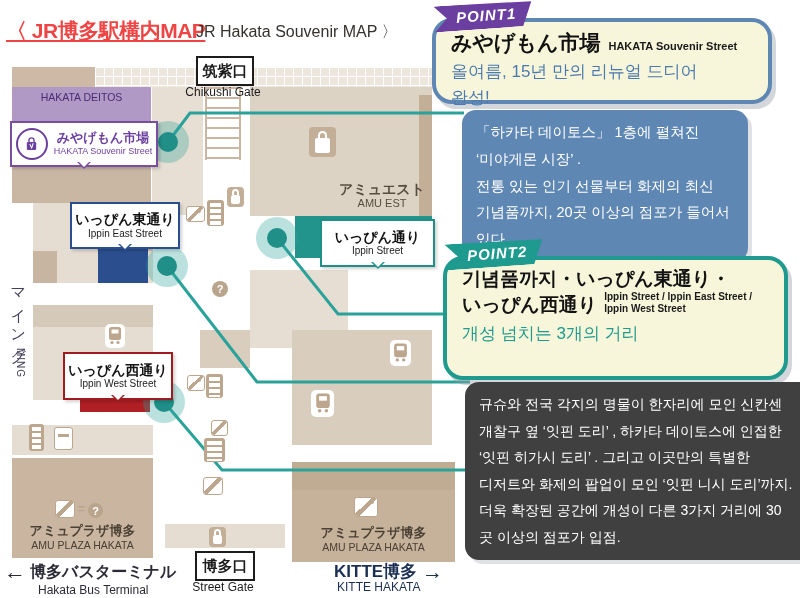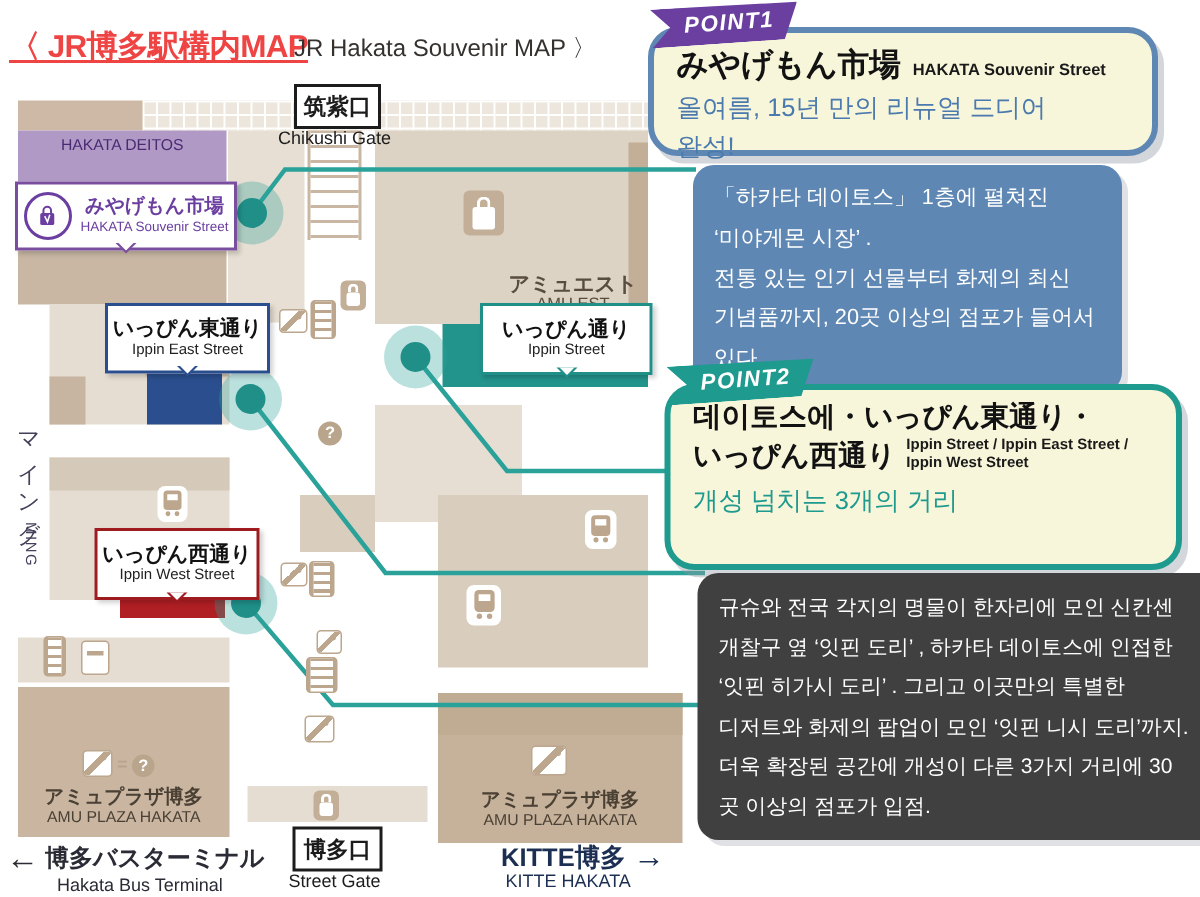--- a/index.html
+++ b/index.html
@@ -168,21 +168,21 @@
     </span>
     <span style="display:flex;flex-direction:column;align-items:center;">
       <span class="ja">みやげもん市場</span>
       <span class="en">HAKATA Souvenir Street</span>
     </span>
   </div>
   <div class="chip" style="--bc:#2B4F8E;left:70px;top:202px;width:106px;height:43px;">
     <span class="ja">いっぴん東通り</span>
     <span class="en">Ippin East Street</span>
   </div>
-  <div class="chip" style="--bc:#1F8F88;left:320px;top:202px;width:111px;height:44px;">
+  <div class="chip" style="--bc:#1F8F88;left:320px;top:219px;width:111px;height:44px;">
     <span class="ja">いっぴん通り</span>
     <span class="en">Ippin Street</span>
   </div>
   <div class="chip" style="--bc:#9E1B20;left:63px;top:352px;width:106px;height:44px;">
     <span class="ja">いっぴん西通り</span>
     <span class="en">Ippin West Street</span>
   </div>
 
   <span class="ic ic-esc" style="left:186px;top:206px;width:19px;height:16px;"></span>
   <span class="ic ic-stairs" style="left:207px;top:200px;width:17px;height:26px;"></span>
@@ -248,21 +248,21 @@
     <div class="pre" style="font-size:17px;line-height:1.5;color:#4B7AAE;margin-top:2px;">올여름, 15년 만의 리뉴얼 드디어
 완성!</div>
   </div>
   <div class="bodybox pre" style="left:462px;top:110px;width:286px;min-height:128px;background:#5E87B4;">「하카타 데이토스」 1층에 펼쳐진
 ‘미야게몬 시장’ .
 전통 있는 인기 선물부터 화제의 최신
 기념품까지, 20곳 이상의 점포가 들어서 있다.</div>
 
   <div class="ribbon" style="left:445px;top:241px;background:#1E9A8E;">POINT2</div>
   <div class="pbox" style="left:443px;top:256px;width:345px;height:124px;border-color:#1E9A8E;">
-    <div class="ptitle" style="font-size:19px;line-height:1.25;">데이토스에・いっぴん東通り・</div>
+    <div class="ptitle" style="font-size:19px;line-height:1.25;">기념품까지・いっぴん東通り・</div>
     <div style="display:flex;align-items:flex-end;gap:7px;">
       <span class="ptitle" style="font-size:19px;line-height:1.25;">いっぴん西通り</span>
       <span class="pre" style="font-size:10px;line-height:1.2;color:#1A1A1A;padding-bottom:2px;font-weight:bold;">Ippin Street / Ippin East Street /
 Ippin West Street</span>
     </div>
     <div style="font-size:17px;color:#1E9A8E;margin-top:5px;">개성 넘치는 3개의 거리</div>
   </div>
   <div class="bodybox pre" style="left:465px;top:382px;width:362px;min-height:170px;background:#404040;font-size:14px;line-height:1.9;">규슈와 전국 각지의 명물이 한자리에 모인 신칸센
 개찰구 옆 ‘잇핀 도리’ , 하카타 데이토스에 인접한
 ‘잇핀 히가시 도리’ . 그리고 이곳만의 특별한

